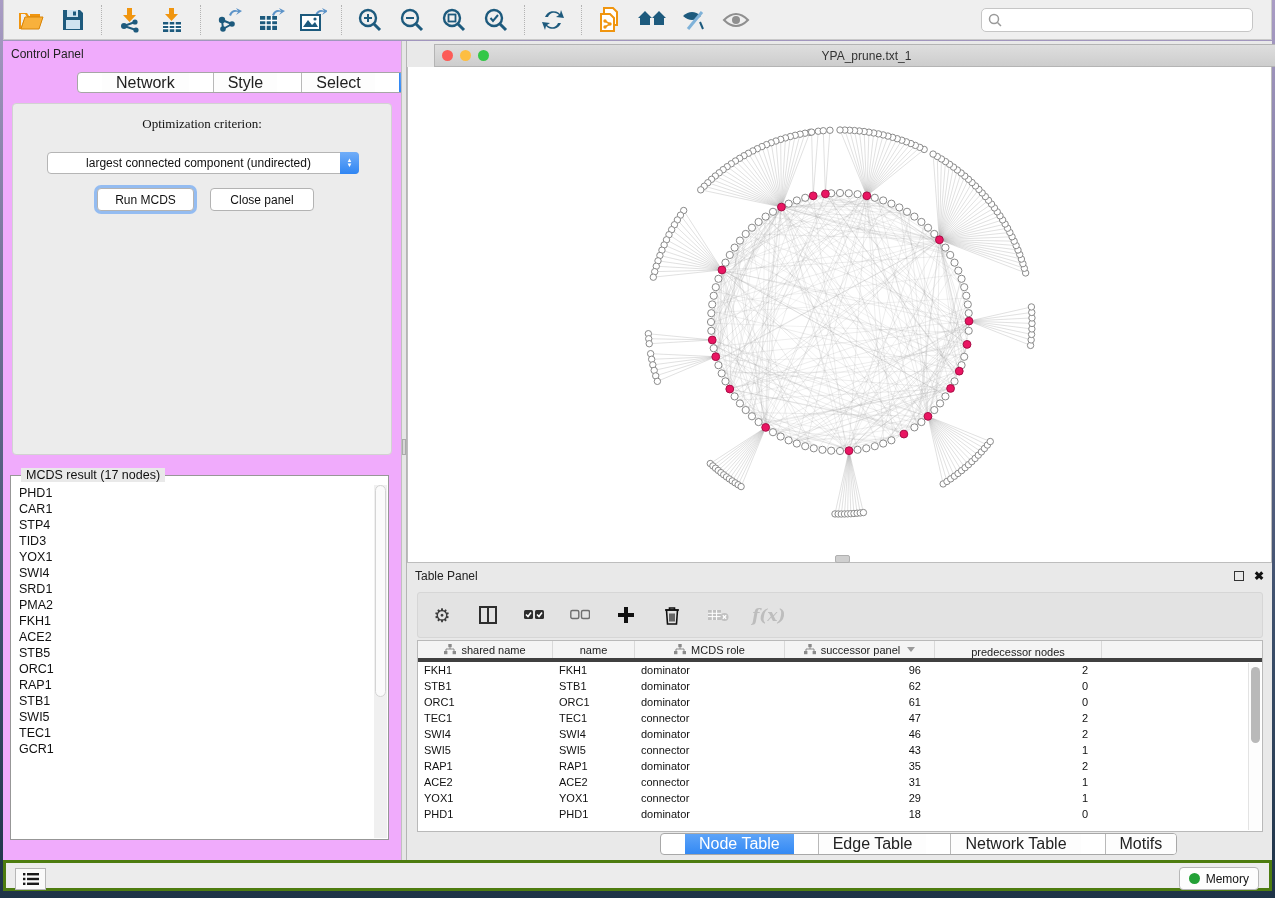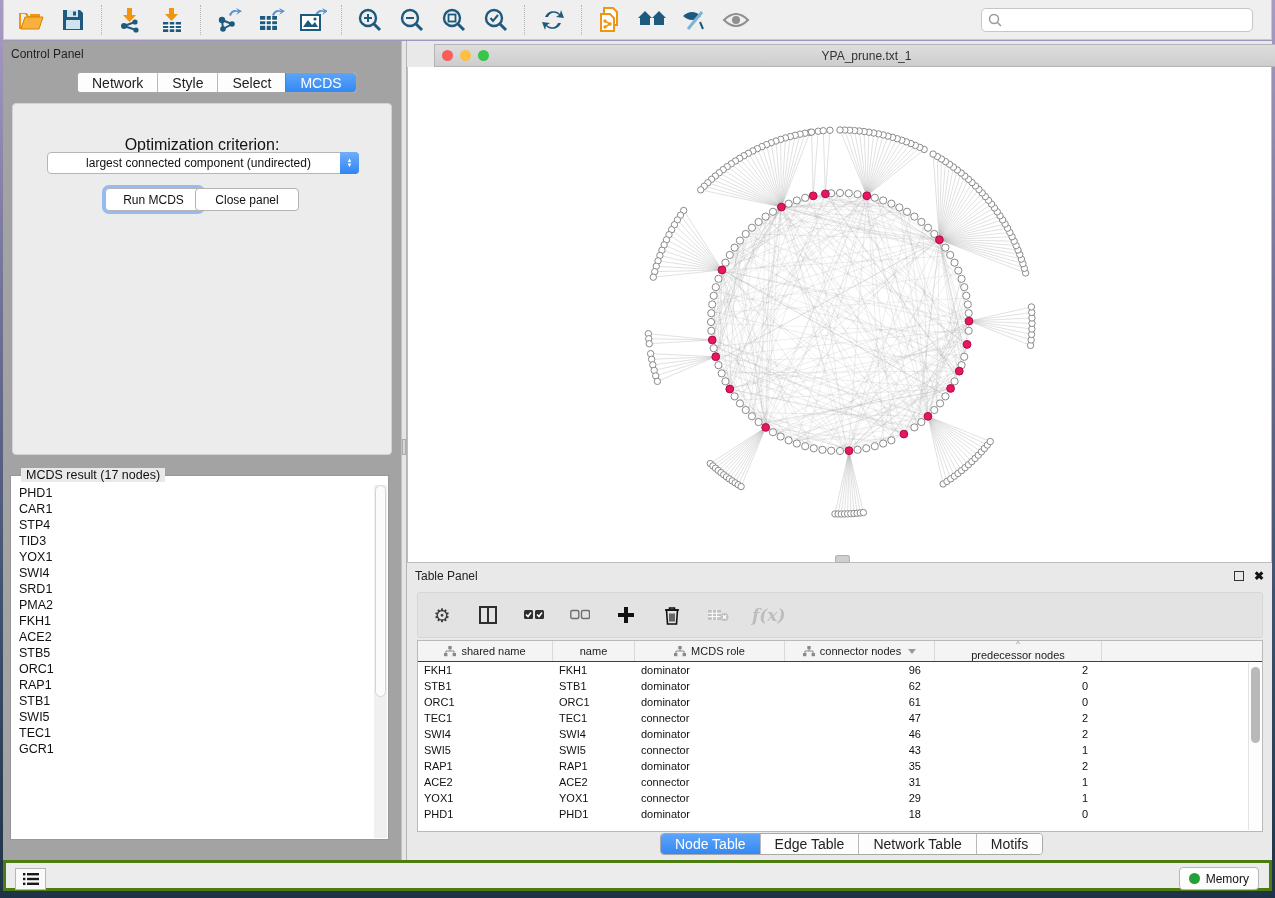--- a/index.html
+++ b/index.html
@@ -15,48 +15,48 @@
   .tsep { width:1px; height:30px; border-left:1px dotted #b3b3b3; margin:0 7px; }
   .tbtn { width:42px; height:34px; display:flex; align-items:center; justify-content:center; cursor:default; }
   .search-wrap { position:absolute; right:18px; top:8px; width:272px; height:24px;
     background:#fff; border:1px solid #c6c6c6; border-radius:5px;
     display:flex; align-items:center; padding:0 6px; }
   .search-wrap svg { flex:0 0 auto; }
   .search-input { border:none; outline:none; width:100%; font-size:12px; margin-left:5px; background:transparent; }
 
   
   .control-panel { position:absolute; left:3px; top:41px; width:454px; height:819px;
-    background:#a3a3a3; border-right:1px solid #bdbdbd; }
+    background:#f0abfc; border-right:1px solid #bdbdbd; }
   .panel-titlebar { height:26px; display:flex; align-items:center; padding:0 8px; font-size:12px; color:#222; }
   .panel-title { flex:1; }
   .win-float { width:10px; height:10px; border:1.5px solid #333; margin-right:10px; }
   .win-close { font-size:12px; font-weight:bold; color:#111; line-height:10px; }
 
   .seg-tabs { position:absolute; left:74px; top:31px; display:flex; height:21px;
     border:1px solid #a6a6a6; border-radius:4px; overflow:hidden; background:#fff; }
-  .seg { padding:0 14px; font-size:14px; color:#222; display:flex; align-items:center; justify-content:center;
-    border-left:1px solid #b9b9b9; background:#fdfdfd; }
+  .seg { padding:0 14px; font-size:16px; color:#222; display:flex; align-items:center; justify-content:center;
+    border-left:1px solid #b9b9b9; background:#fdfdfd;margin-left:24px; }
   .seg:first-child { border-left:none; }
   .seg.sel { background:linear-gradient(#5ea4f8,#3389f4); color:#fff; border-left-color:#3389f4; }
 
   .cp-content { position:absolute; left:9px; top:62px; width:380px; height:352px;
     background:#ececec; border:1px solid #d2d2d2; border-radius:4px; }
-  .crit-label { margin-top:32px; text-align:center; font-size:16px; color:#111; }
+  .crit-label { margin-top:12px; text-align:center; font-size:13px; color:#111;font-family:Liberation Serif, serif; }
   .combo { position:absolute; left:34px; top:48px; width:312px; height:22px;
     background:#fff; border:1px solid #b5b5b5; border-radius:4px;
     display:flex; align-items:center; font-size:12px; color:#111; }
   .combo-text { flex:1; padding-left:8px; white-space:nowrap; overflow:hidden;text-align:center; }
   .combo-step { width:19px; height:22px; margin:-1px; border-radius:0 4px 4px 0;
     background:linear-gradient(#72aef8,#2f85f3); display:flex; flex-direction:column;
     align-items:center; justify-content:center; color:#fff; }
   .combo-step span { font-size:6px; line-height:5px; }
   .btn { position:absolute; top:84px; height:23px; background:#fff; border:1px solid #b3b3b3;
     border-radius:4px; font-size:12px; color:#111; display:flex; align-items:center; justify-content:center; }
-  .btn.run { left:92px; width:97px; box-shadow:0 0 0 3px rgba(77,150,245,.55); }
-  .btn.closep { left:182px; width:104px; }
+  .btn.run { left:84px; width:97px; box-shadow:0 0 0 3px rgba(77,150,245,.55); }
+  .btn.closep { left:197px; width:104px; }
 
   .result-group { position:absolute; left:7px; top:434px; width:379px; height:365px;
     background:#fff; border:1px solid #979797; }
   .result-legend { position:absolute; top:-8px; left:10px; background:#e9e9e9; padding:0 5px;
     font-size:12.5px; color:#111; }
   .result-list { position:absolute; left:1px; top:9px; right:14px; bottom:1px; overflow:hidden;
     font-size:12.5px; color:#111; padding-left:7px; }
   .result-list div { height:16px; line-height:16px; }
   .result-scroll { position:absolute; right:1px; top:9px; width:13px; bottom:1px; background:#f0f0f0; }
   .result-thumb { position:absolute; left:1px; right:1px; top:0; height:60%;
@@ -83,21 +83,21 @@
 
   
   .table-panel { position:absolute; left:0; top:522px; width:865px; height:297px; background:#e9e9e9; }
   .tp-toolbar { position:absolute; left:10px; top:29px; width:846px; height:46px;
     background:#e3e3e3; border:1px solid #d6d6d6; border-radius:3px;
     display:flex; align-items:center; padding-left:12px; gap:22px; }
   .tp-icon { display:flex; align-items:center; justify-content:center; width:24px; height:24px; }
   .fx { font-family:"DejaVu Serif", serif; font-style:italic; font-size:17px; color:#bdbdbd;font-weight:bold; }
   .table-box { position:absolute; left:10px; top:77px; width:846px; height:192px;
     background:#fff; border:1px solid #b9b9b9; }
-  .thead { display:flex; height:21px; background:#f4f4f4; border-bottom:1px solid #404040; font-size:11px; color:#222; }
+  .thead { display:flex; height:21px; background:#f4f4f4; border-bottom:4px solid #404040; font-size:11px; color:#222; }
   .th { display:flex; align-items:center; justify-content:center; gap:5px; border-right:1px solid #d9d9d9; }
   .c0{width:135px;} .c1{width:82px;} .c2{width:150px;} .c3{width:150px;} .c4{width:167px;flex-direction:column;}
   .sort-caret { width:0; height:0; border-left:4px solid transparent; border-right:4px solid transparent;
     border-top:5px solid #9a9a9a; margin-left:2px; }
   .trow { display:flex; height:16px; font-size:11px; color:#111; align-items:center; }
   .td { padding-left:6px; }
   .td.num { text-align:right; padding-right:14px; padding-left:0; }
   .tscroll { position:absolute; right:1px; top:22px; width:13px; bottom:1px; background:#fdfdfd; border-left:1px solid #e3e3e3; }
   .tthumb { position:absolute; left:2px; width:9px; top:4px; height:76px; background:#b9b9b9; border-radius:5px; }
 
@@ -1114,21 +1114,21 @@
             </svg>
           <span>MCDS role</span>
         </div>
         <div class="th c3">
           <svg width="12" height="11" viewBox="0 0 12 11">
               <rect x="4.3" y="0" width="3.4" height="3.2" fill="#8a8a8a"></rect>
               <rect x="0" y="7" width="3.4" height="3.2" fill="#8a8a8a"></rect>
               <rect x="8.6" y="7" width="3.4" height="3.2" fill="#8a8a8a"></rect>
               <path d="M6 3v2M2 7V5h8v2" stroke="#8a8a8a" fill="none"></path>
             </svg>
-          <span>connector nodes</span>
+          <span>successor panel</span>
           <span class="sort-caret"></span>
         </div>
         <div class="th c4">
           <svg width="12" height="11" viewBox="0 0 12 11">
               <rect x="4.3" y="0" width="3.4" height="3.2" fill="#8a8a8a"></rect>
               <rect x="0" y="7" width="3.4" height="3.2" fill="#8a8a8a"></rect>
               <rect x="8.6" y="7" width="3.4" height="3.2" fill="#8a8a8a"></rect>
               <path d="M6 3v2M2 7V5h8v2" stroke="#8a8a8a" fill="none"></path>
             </svg>
           <span>predecessor nodes</span>

